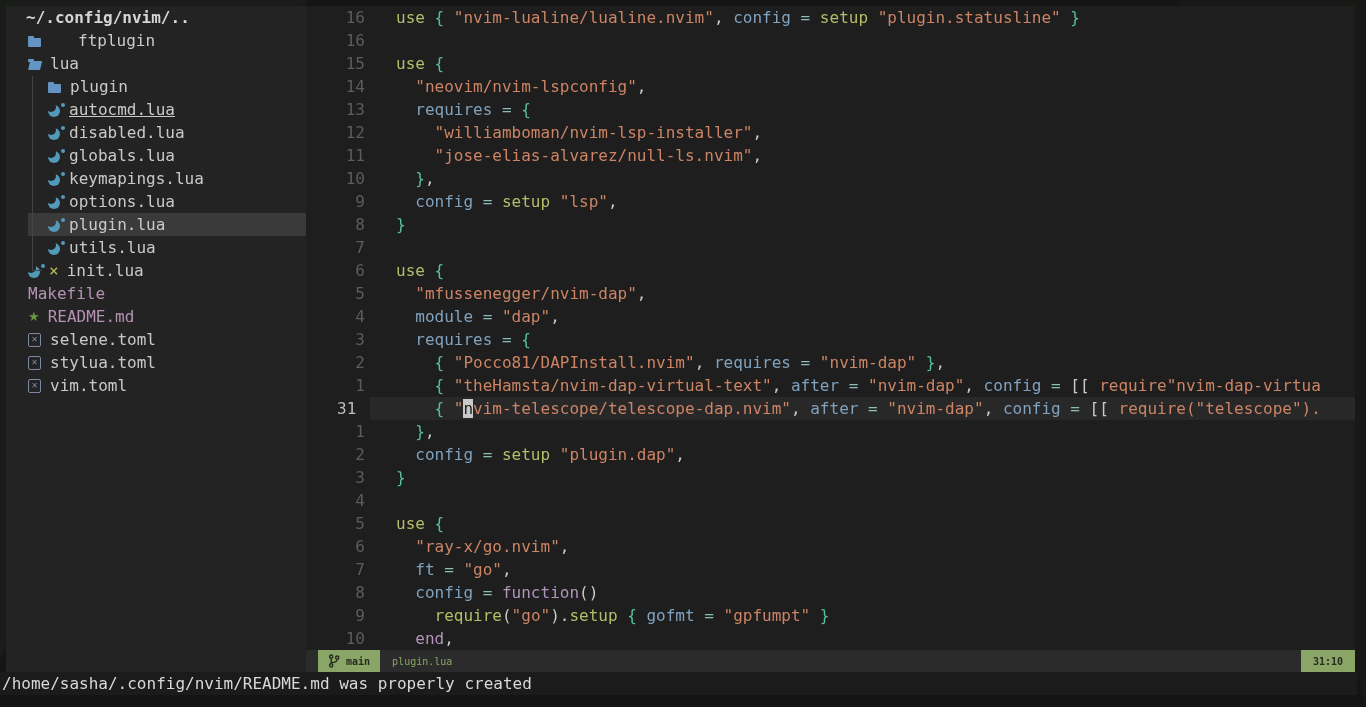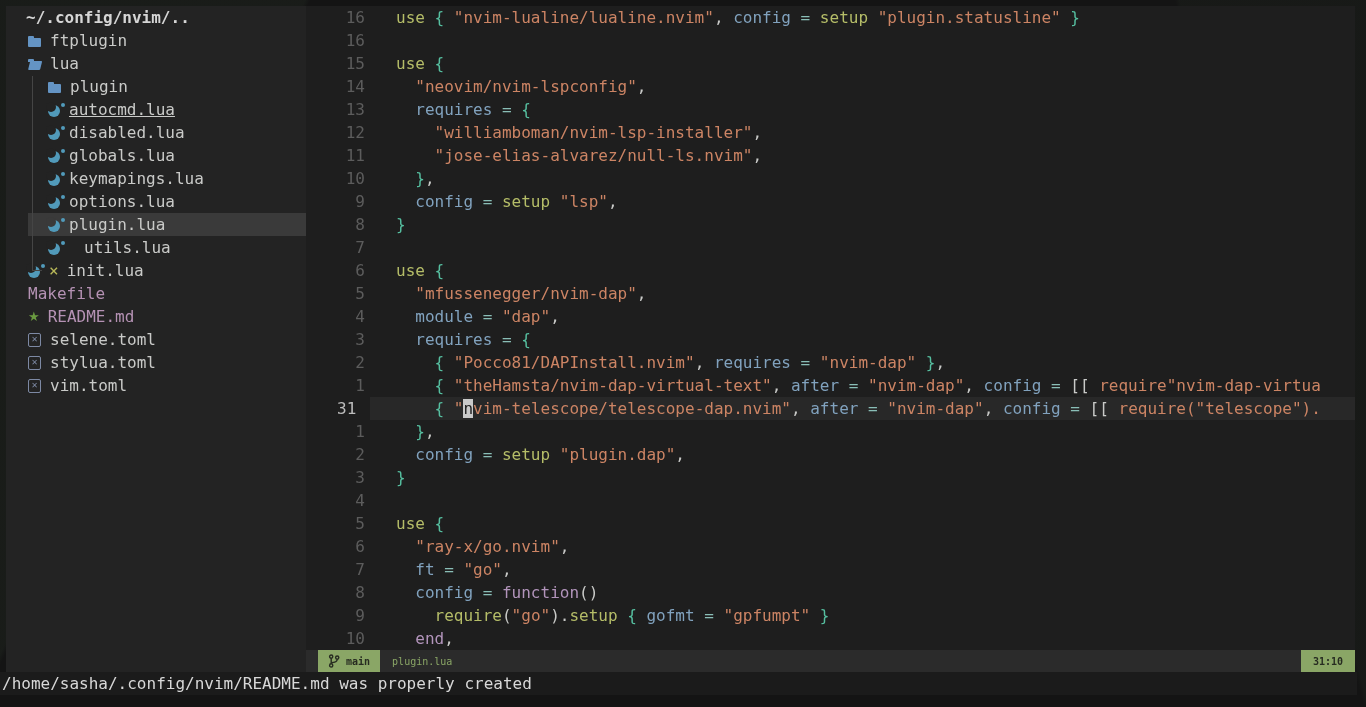--- a/index.html
+++ b/index.html
@@ -67,30 +67,30 @@
   .msgline{position:absolute;left:0;top:672px;width:1355px;height:23px;background:var(--bg_message,#1b1b1b);color:#d8d8d8;white-space:pre;padding-left:2px}
 </style>
 </head>
 <body>
 
 <div id="app">
 
   <div class="sidebar">
     <div class="trow tree-header">~/.config/nvim/..</div>
     <div>
-        <div class="trow" style="padding-left: 22px;"><span class="ic ic-folder"></span><span class="tlabel">ftplugin</span></div>
+        <div class="trow" style="padding-left: 22px; gap: 28px;"><span class="ic ic-folder"></span><span class="tlabel">ftplugin</span></div>
         <div class="trow" style="padding-left: 22px;"><span class="ic ic-folder open"></span><span class="tlabel">lua</span></div>
         <div class="trow" style="padding-left: 42px;"><span class="ic ic-folder"></span><span class="tlabel">plugin</span></div>
         <div class="trow" style="padding-left: 42px; text-decoration: underline;"><span class="ic ic-lua"></span><span class="tlabel">autocmd.lua</span></div>
         <div class="trow" style="padding-left: 42px;"><span class="ic ic-lua"></span><span class="tlabel">disabled.lua</span></div>
         <div class="trow" style="padding-left: 42px;"><span class="ic ic-lua"></span><span class="tlabel">globals.lua</span></div>
         <div class="trow" style="padding-left: 42px;"><span class="ic ic-lua"></span><span class="tlabel">keymapings.lua</span></div>
         <div class="trow" style="padding-left: 42px;"><span class="ic ic-lua"></span><span class="tlabel">options.lua</span></div>
         <div class="trow selected" style="padding-left: 42px;"><span class="ic ic-lua"></span><span class="tlabel">plugin.lua</span></div>
-        <div class="trow" style="padding-left: 42px; gap: 15px;"><span class="ic ic-lua"></span><span class="tlabel">utils.lua</span></div>
+        <div class="trow" style="padding-left: 42px;"><span class="ic ic-lua"></span><span class="tlabel">utils.lua</span></div>
         <div class="trow" style="padding-left: 22px;"><span class="ic ic-lua"></span><span class="tmark">×</span><span class="tlabel">init.lua</span></div>
         <div class="trow" style="padding-left: 22px;"><span class="ic ic-none"></span><span class="tlabel accent">Makefile</span></div>
         <div class="trow" style="padding-left: 22px;"><span class="ic ic-star">★</span><span class="tlabel accent">README.md</span></div>
         <div class="trow" style="padding-left: 22px;"><span class="ic ic-toml"></span><span class="tlabel">selene.toml</span></div>
         <div class="trow" style="padding-left: 22px;"><span class="ic ic-toml"></span><span class="tlabel">stylua.toml</span></div>
         <div class="trow" style="padding-left: 22px;"><span class="ic ic-toml"></span><span class="tlabel">vim.toml</span></div>
       </div>
     <div class="guide-v"></div>
     <div class="guide-e"></div>
   </div>

